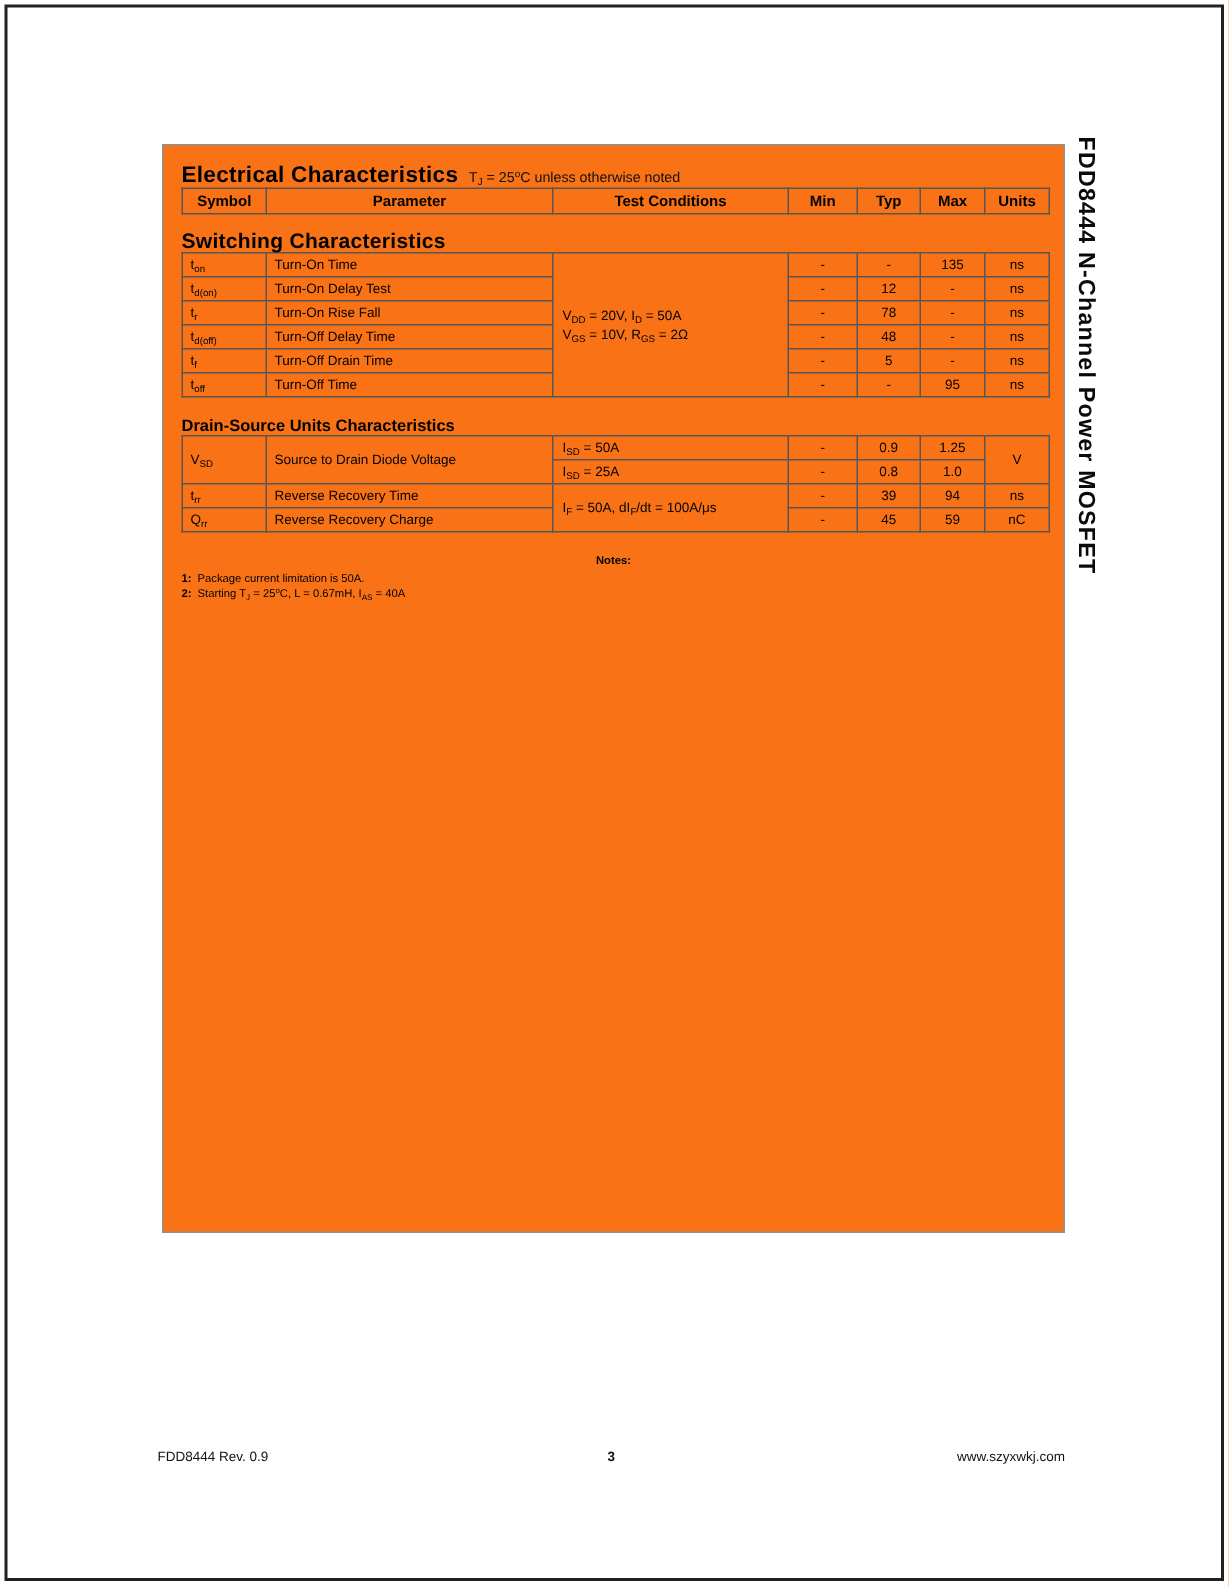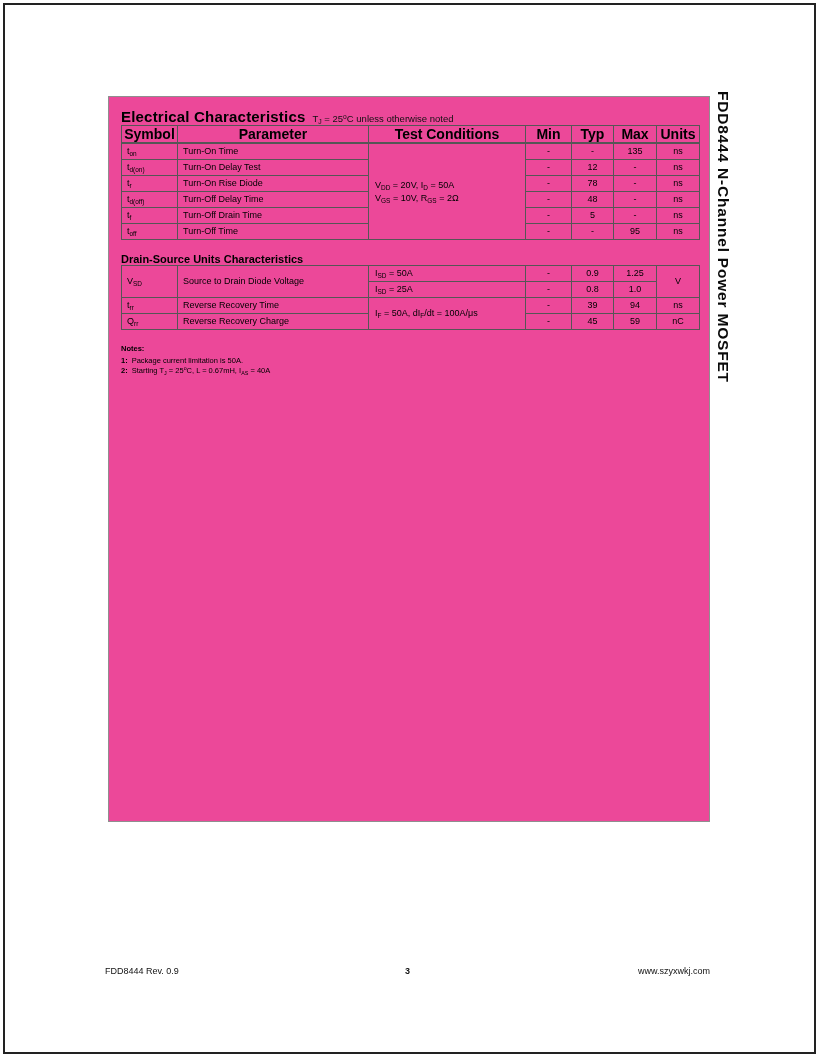--- a/index.html
+++ b/index.html
@@ -9,49 +9,49 @@
     font-family: "Liberation Sans", sans-serif; color: #000;
     background: #fff;
   }
   .page-frame {
     position: absolute; left: 3px; top: 3px; width: 813px; height: 1051px;
     border: 2px solid #222; background: #fff;
   }
   
   .content-box {
     position: absolute; left: 108px; top: 96px; width: 602px; height: 726px;
-    border: 1px solid #8f8f8f; background: #ec4899;
+    border: 1px solid #8f8f8f; background: #f97316;
     padding: 11px 12px 0 12px;
   }
   .ec-title-row { display: flex; align-items: baseline; gap: 7px; white-space: nowrap; }
   .ec-title { font-size: 15px; font-weight: bold; letter-spacing: 0.2px; }
   .ec-subtitle { font-size: 9.5px; color: #111; }
 
   table.tbl { border-collapse: collapse; width: 578px; table-layout: fixed; margin: 0; }
   .tbl th, .tbl td {
     border: 1px solid #565656; font-size: 9px; line-height: 11px;
     height: 16px; vertical-align: middle; overflow: hidden;
   }
-  .tbl th { font-weight: bold; text-align: center; padding: 0 2px; height: 17px; font-size: 14px; }
+  .tbl th { font-weight: bold; text-align: center; padding: 0 2px; height: 17px; font-size: 10px; }
   .tbl td.l { text-align: left; padding: 0 4px 0 5px; }
   .tbl td.c { text-align: center; padding: 0 2px; }
   .tbl td.cond { text-align: left; padding: 0 4px 0 6px; }
   .tbl td.cond div { line-height: 13px; }
 
   .head-tbl { margin-top: 6px; }
   .switching-heading { font-size: 14px; font-weight: bold; margin-top: 9px; letter-spacing: 0.2px; }
   .switching-tbl { margin-top: 8px; }
   .diode-heading { font-size: 11px; font-weight: bold; margin-top: 13px; }
   .diode-tbl { margin-top: 7px; }
 
   sub { font-size: 0.72em; line-height: 0; vertical-align: -2px; }
   sup { font-size: 0.7em; line-height: 0; vertical-align: 3px; }
 
   .notes { margin-top: 14px; font-size: 7.5px; }
-  .notes-label { font-weight: bold; margin-bottom: 3px; }
+  .notes-label { font-weight: bold; margin-bottom: 3px; text-align: center; }
   .note-row { display: flex; gap: 4px; line-height: 9.5px; }
   .note-num { font-weight: bold; }
 
   .footer {
     position: absolute; left: 105px; top: 966px; width: 605px; height: 14px;
     font-size: 9px; color: #111;
   }
   .footer-left { position: absolute; left: 0; top: 0; }
   .footer-center { position: absolute; left: 0; right: 0; top: 0; text-align: center; font-weight: bold; }
   .footer-right { position: absolute; right: 0; top: 0; }
@@ -93,20 +93,21 @@
         <th>Parameter</th>
         <th>Test Conditions</th>
         <th>Min</th>
         <th>Typ</th>
         <th>Max</th>
         <th>Units</th>
       </tr>
     </tbody>
   </table>
 
+  <div class="switching-heading">Switching Characteristics</div>
 
   <table class="tbl switching-tbl">
     <colgroup>
       <col style="width:56px">
         <col style="width:191px">
         <col style="width:157px">
       <col style="width:46px">
         <col style="width:42px">
         <col style="width:43px">
         <col style="width:43px">
@@ -127,21 +128,21 @@
       <tr>
         <td class="l">t<sub>d(on)</sub></td>
         <td class="l">Turn-On Delay Test</td>
         <td class="c">-</td>
         <td class="c">12</td>
         <td class="c">-</td>
         <td class="c">ns</td>
       </tr>
       <tr>
         <td class="l">t<sub>r</sub></td>
-        <td class="l">Turn-On Rise Diode</td>
+        <td class="l">Turn-On Rise Fall</td>
         <td class="c">-</td>
         <td class="c">78</td>
         <td class="c">-</td>
         <td class="c">ns</td>
       </tr>
       <tr>
         <td class="l">t<sub>d(off)</sub></td>
         <td class="l">Turn-Off Delay Time</td>
         <td class="c">-</td>
         <td class="c">48</td>

